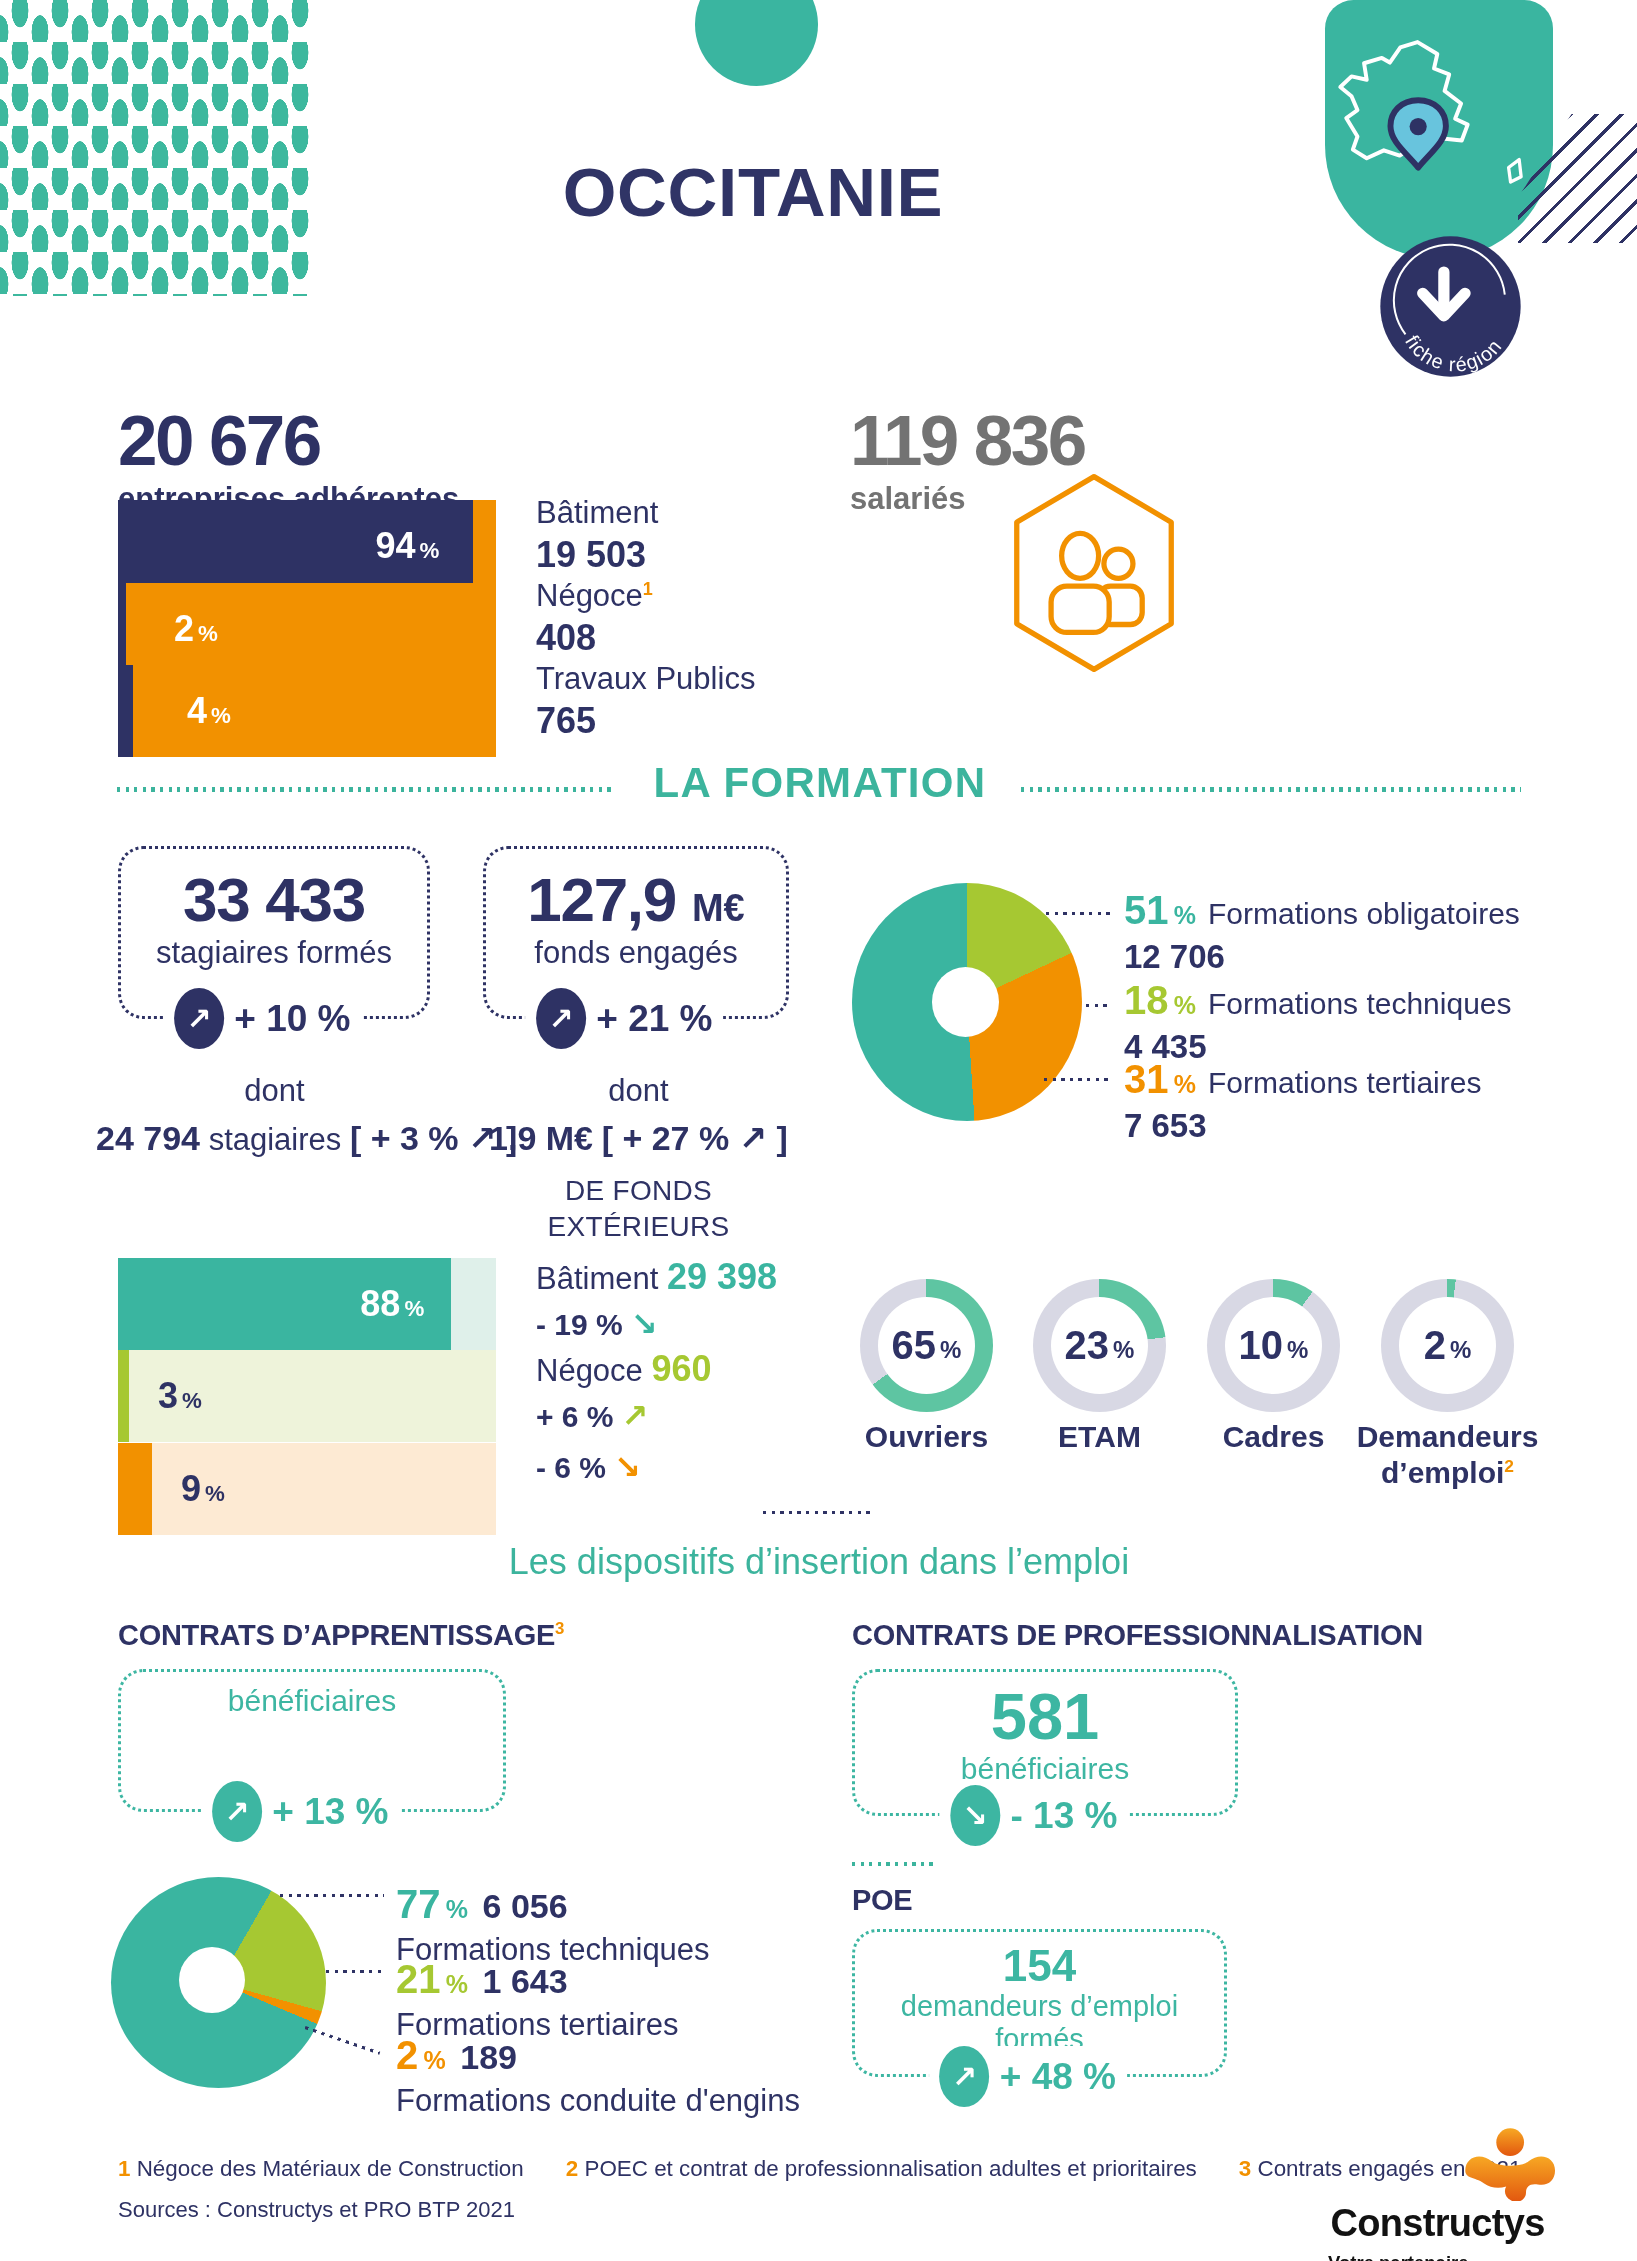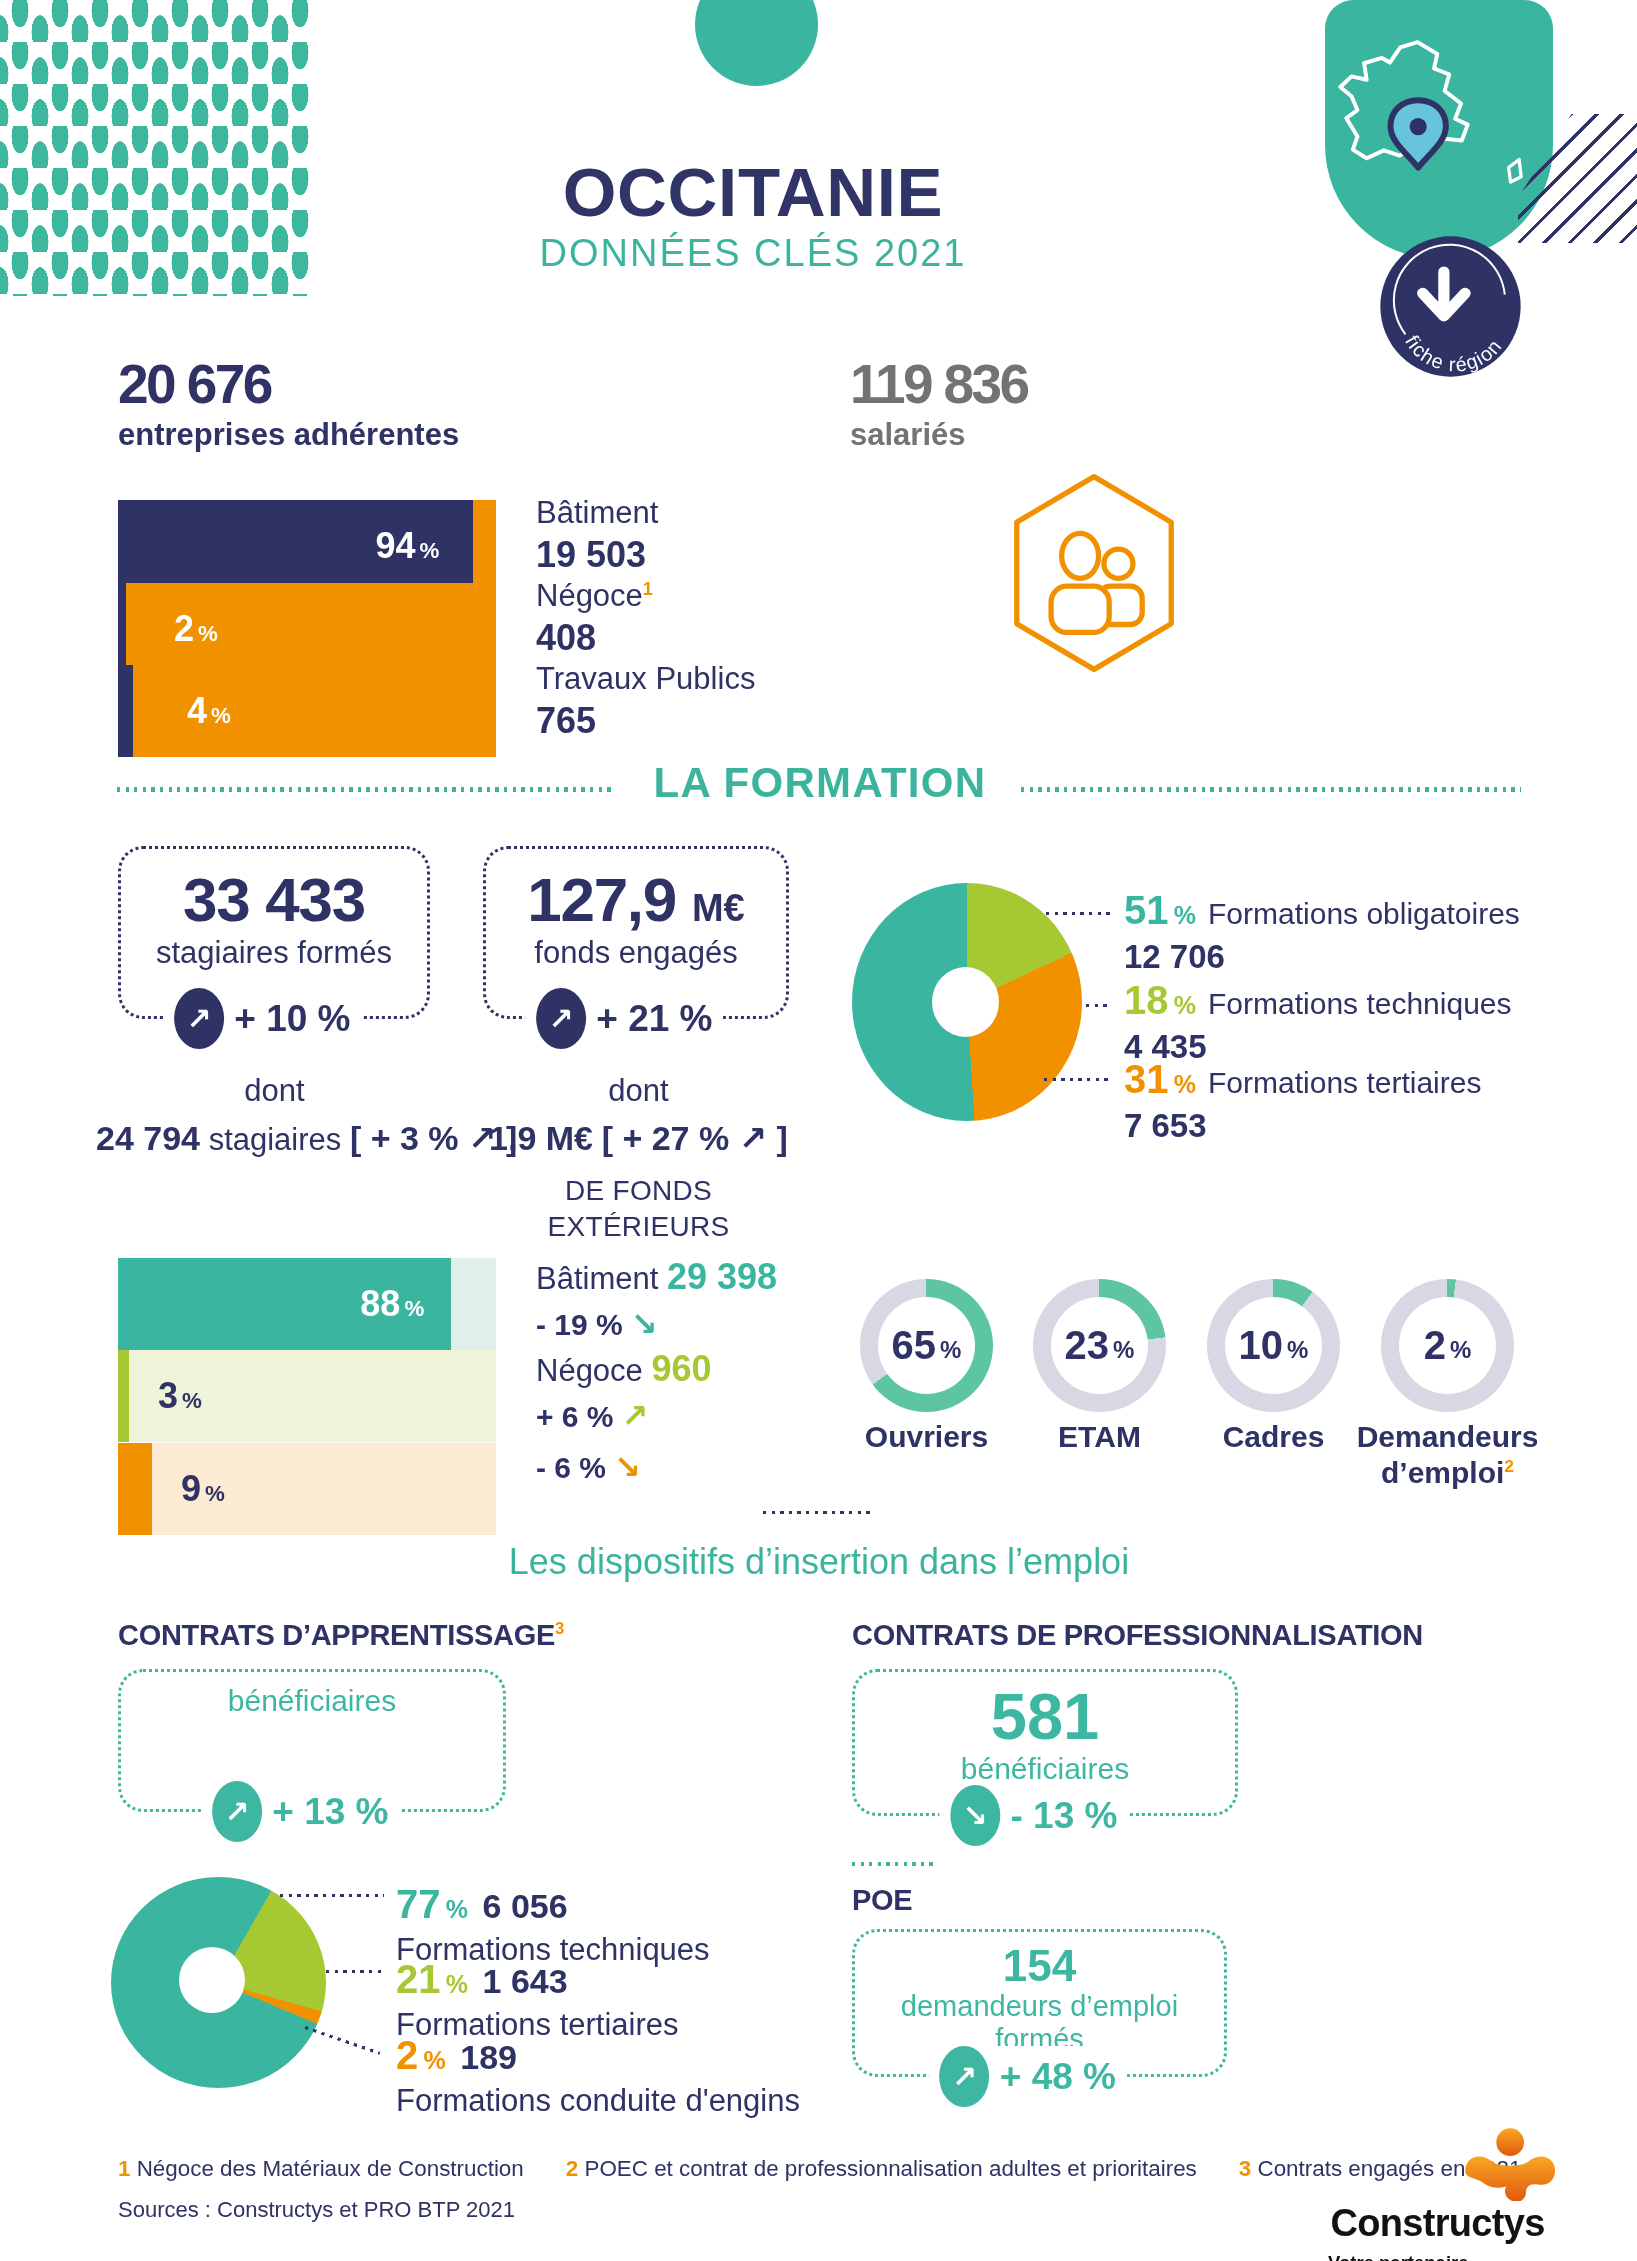--- a/index.html
+++ b/index.html
@@ -17,21 +17,21 @@
   .topcircle{position:absolute;border-radius:50%;background:#3ab5a0;}
   .badge{position:absolute;background:#3ab5a0;border-radius:29px 29px 116px 116px;}
   .fiche{position:absolute;cursor:pointer;}
   .stripes{position:absolute;left:1518px;top:114px;width:119px;height:129px;
     background:repeating-linear-gradient(135deg,#2e3264 0 3.3px,transparent 3.3px 18px);
     clip-path:polygon(0 65%,45% 0,100% 0,100% 100%,0 100%);}
 
   
   .h-region{position:absolute;text-align:center;font-size:69px;font-weight:bold;color:#303466;letter-spacing:0.7px;}
   .h-sub{position:absolute;text-align:center;font-size:38px;color:#3cb49d;letter-spacing:2px;}
-  .stat-val{font-size:55px;font-weight:bold;letter-spacing:-2.6px;line-height:1;}
+  .stat-val{font-size:71px;font-weight:bold;letter-spacing:-2.6px;line-height:1;margin-top:48px;}
   .stat-lab{font-size:31px;font-weight:bold;margin-top:5.3px;}
   .navy-c{color:#2e3264;} .orange-c{color:#737373;}
   .c-teal{color:#3ab5a0;} .c-lime{color:#a6c832;} .c-orange{color:#f29100;}
 
   
   .track{position:absolute;width:378px;height:92px;}
   .cb{background:#f29100;}
   .fill{height:100%;position:relative;}
   .navy-bg{background:#2e3264;}
   .pct{color:#fff;font-weight:bold;font-size:36px;white-space:nowrap;}
@@ -131,21 +131,20 @@
       <textPath href="#ftc" startOffset="6">fiche région</textPath>
     </text>
     <g>
       <line x1="98" y1="56" x2="98" y2="110" stroke="#ffffff" stroke-width="17" stroke-linecap="round"></line>
       <path d="M 66,88 L 98,122 L 130,88" fill="none" stroke="#ffffff" stroke-width="17" stroke-linecap="round" stroke-linejoin="round"></path>
     </g>
   </svg>
   <div class="stripes"></div>
 
   <div class="h-region" style="left:423px;top:153px;width:660px">OCCITANIE</div>
-  <div class="h-sub" style="left:423px;top:232px;width:660px">DONNÉES CLÉS 2021</div>
 
   <div class="abs" style="left:118px;top:357px">
     <div class="stat-val navy-c">20 676</div>
     <div class="stat-lab navy-c">entreprises adhérentes</div>
   </div>
   <div class="abs" style="left:850px;top:357px">
     <div class="stat-val orange-c">119 836</div>
     <div class="stat-lab orange-c">salariés</div>
   </div>
 

